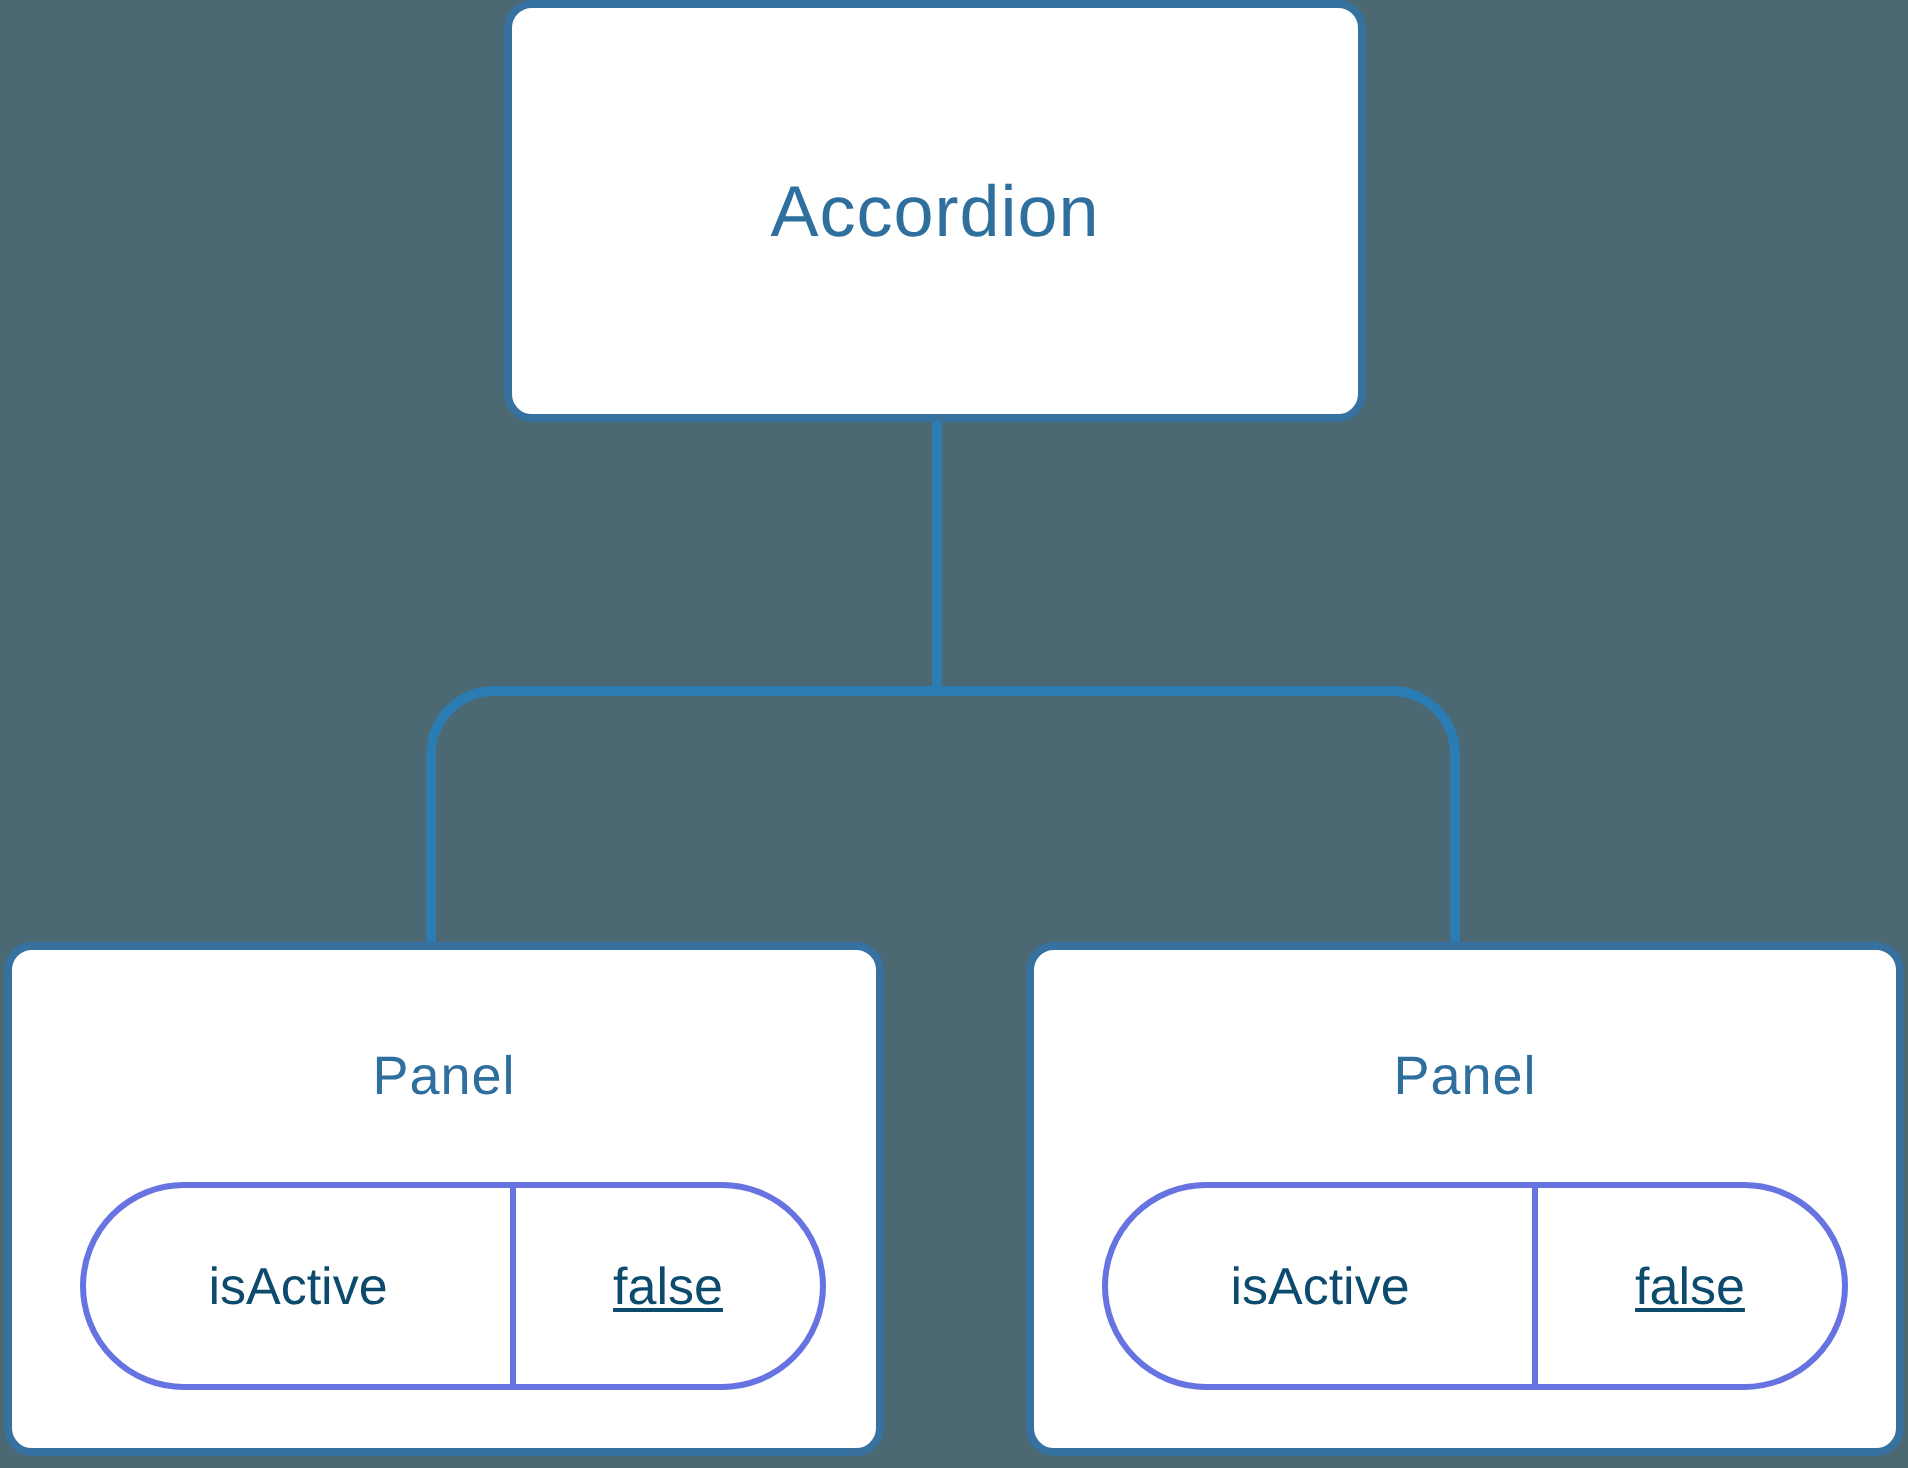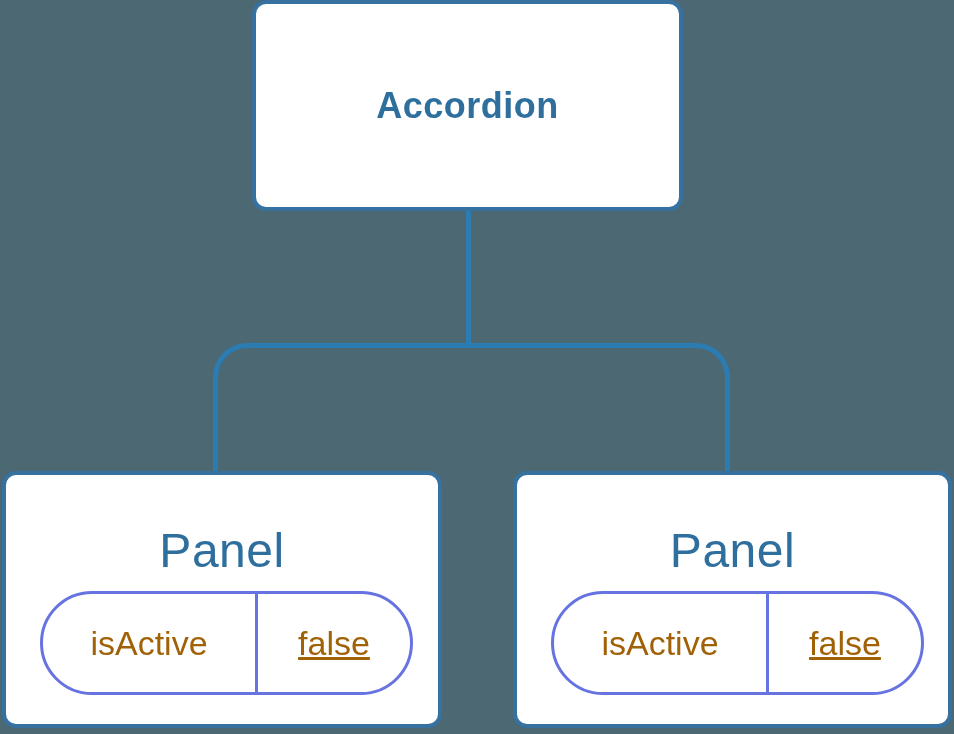--- a/index.html
+++ b/index.html
@@ -27,21 +27,21 @@
     border: 4px solid #36719F;
     border-radius: 14px;
     display: flex;
     align-items: center;
     justify-content: center;
     z-index: 2;
   }
   .node-title {
     color: #2E6F9E;
     font-size: 36px;
-    font-weight: 700;
+    font-weight: 400;
     letter-spacing: 0.5px;
   }
 
   
   .stem {
     position: absolute;
     left: 466px;
     top: 209px;
     width: 5px;
     height: 139px;
@@ -75,21 +75,21 @@
   .panel-left  { left: 2px;   width: 440px; }
   .panel-right { left: 513px; width: 439px; }
 
   .panel-title {
     position: absolute;
     top: 48px;
     left: 0;
     right: 0;
     text-align: center;
     color: #2E6F9E;
-    font-size: 48px;
+    font-size: 27px;
     font-weight: 500;
     letter-spacing: 0.5px;
   }
 
   
   .pill {
     position: absolute;
     left: 34px;
     top: 116px;
     width: 373px;
@@ -98,22 +98,22 @@
     border: 3px solid #6673E1;
     border-radius: 52px;
     display: flex;
     align-items: stretch;
     overflow: hidden;
   }
   .pill-key, .pill-value {
     display: flex;
     align-items: center;
     justify-content: center;
-    color: #a16207;
-    font-size: 34px;
+    color: #0c4a6e;
+    font-size: 26px;
     font-weight: 400;
   }
   .pill-key {
     width: 212px;
     flex: 0 0 auto;
   }
   .pill-value {
     flex: 1 1 auto;
     border-left: 3px solid #6673E1;
     text-decoration: underline;

